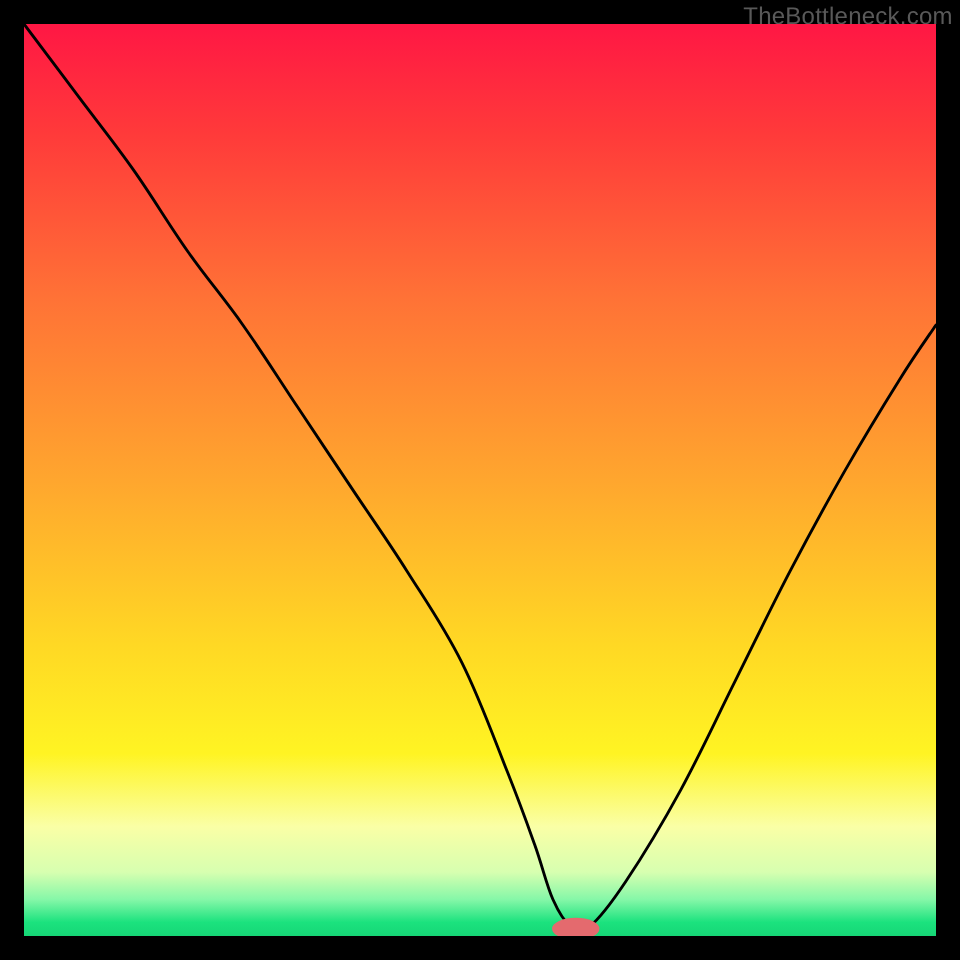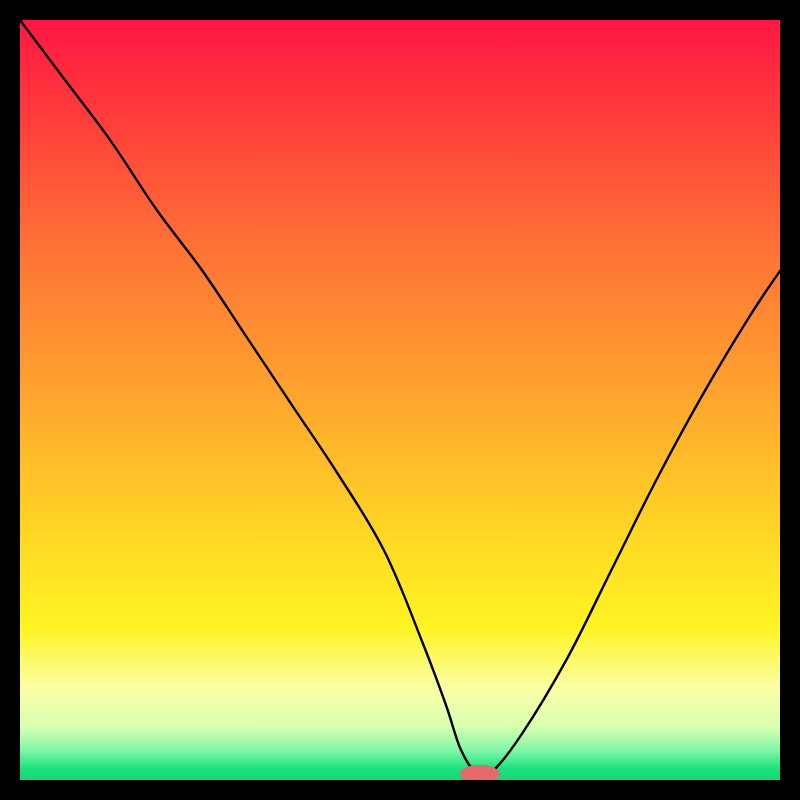--- a/index.html
+++ b/index.html
@@ -38,20 +38,21 @@
     font-size: 20px;
     font-weight: 400;
     letter-spacing: 0.2px;
     user-select: none;
   }
 </style>
 </head>
 <body>
 
 <div class="container">
+  <div class="watermark">TheBottleneck.com</div>
 
   <div class="plot-area">
     <svg id="chart-svg" viewBox="0 0 760 760" preserveAspectRatio="none">
       <defs>
         <linearGradient id="bg-grad" x1="0" y1="0" x2="0" y2="1">
             <stop offset="0%" stop-color="#ff1744"></stop>
             <stop offset="12%" stop-color="#ff3a3a"></stop>
             <stop offset="30%" stop-color="#ff7236"></stop>
             <stop offset="50%" stop-color="#ffa62e"></stop>
             <stop offset="68%" stop-color="#ffd824"></stop>

